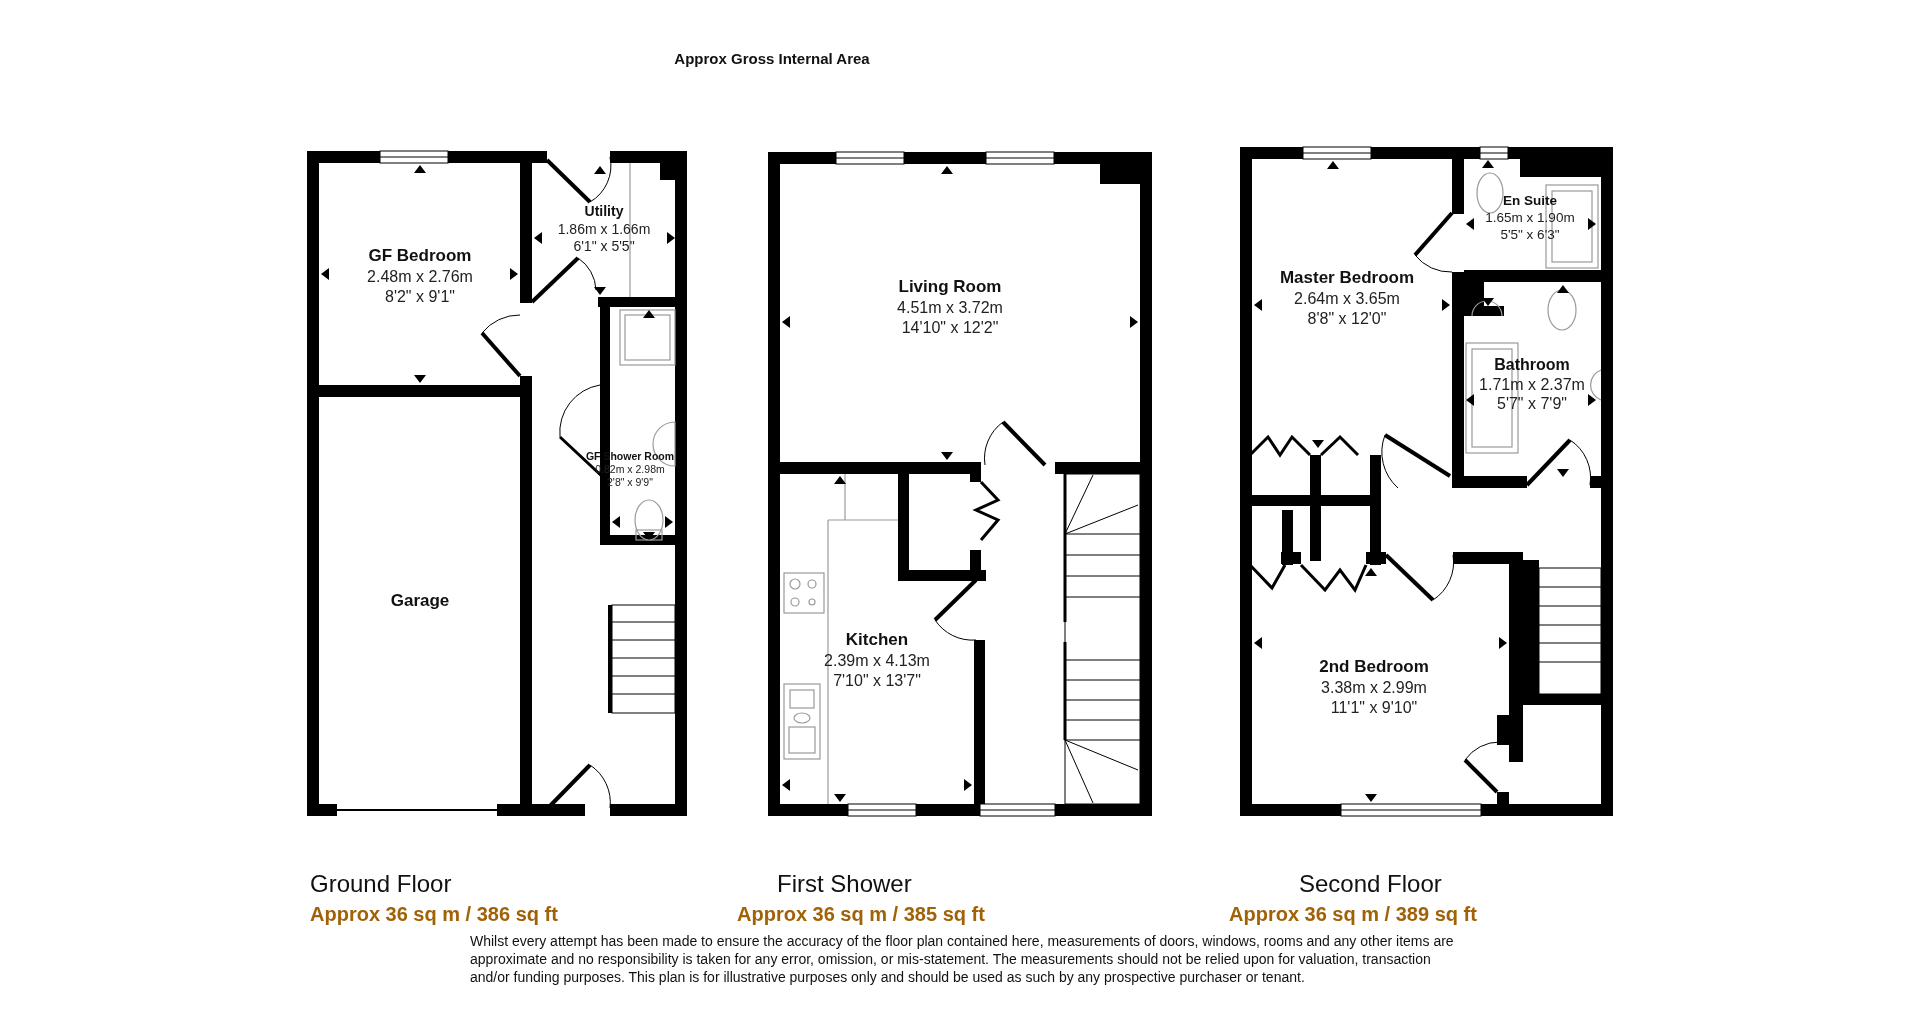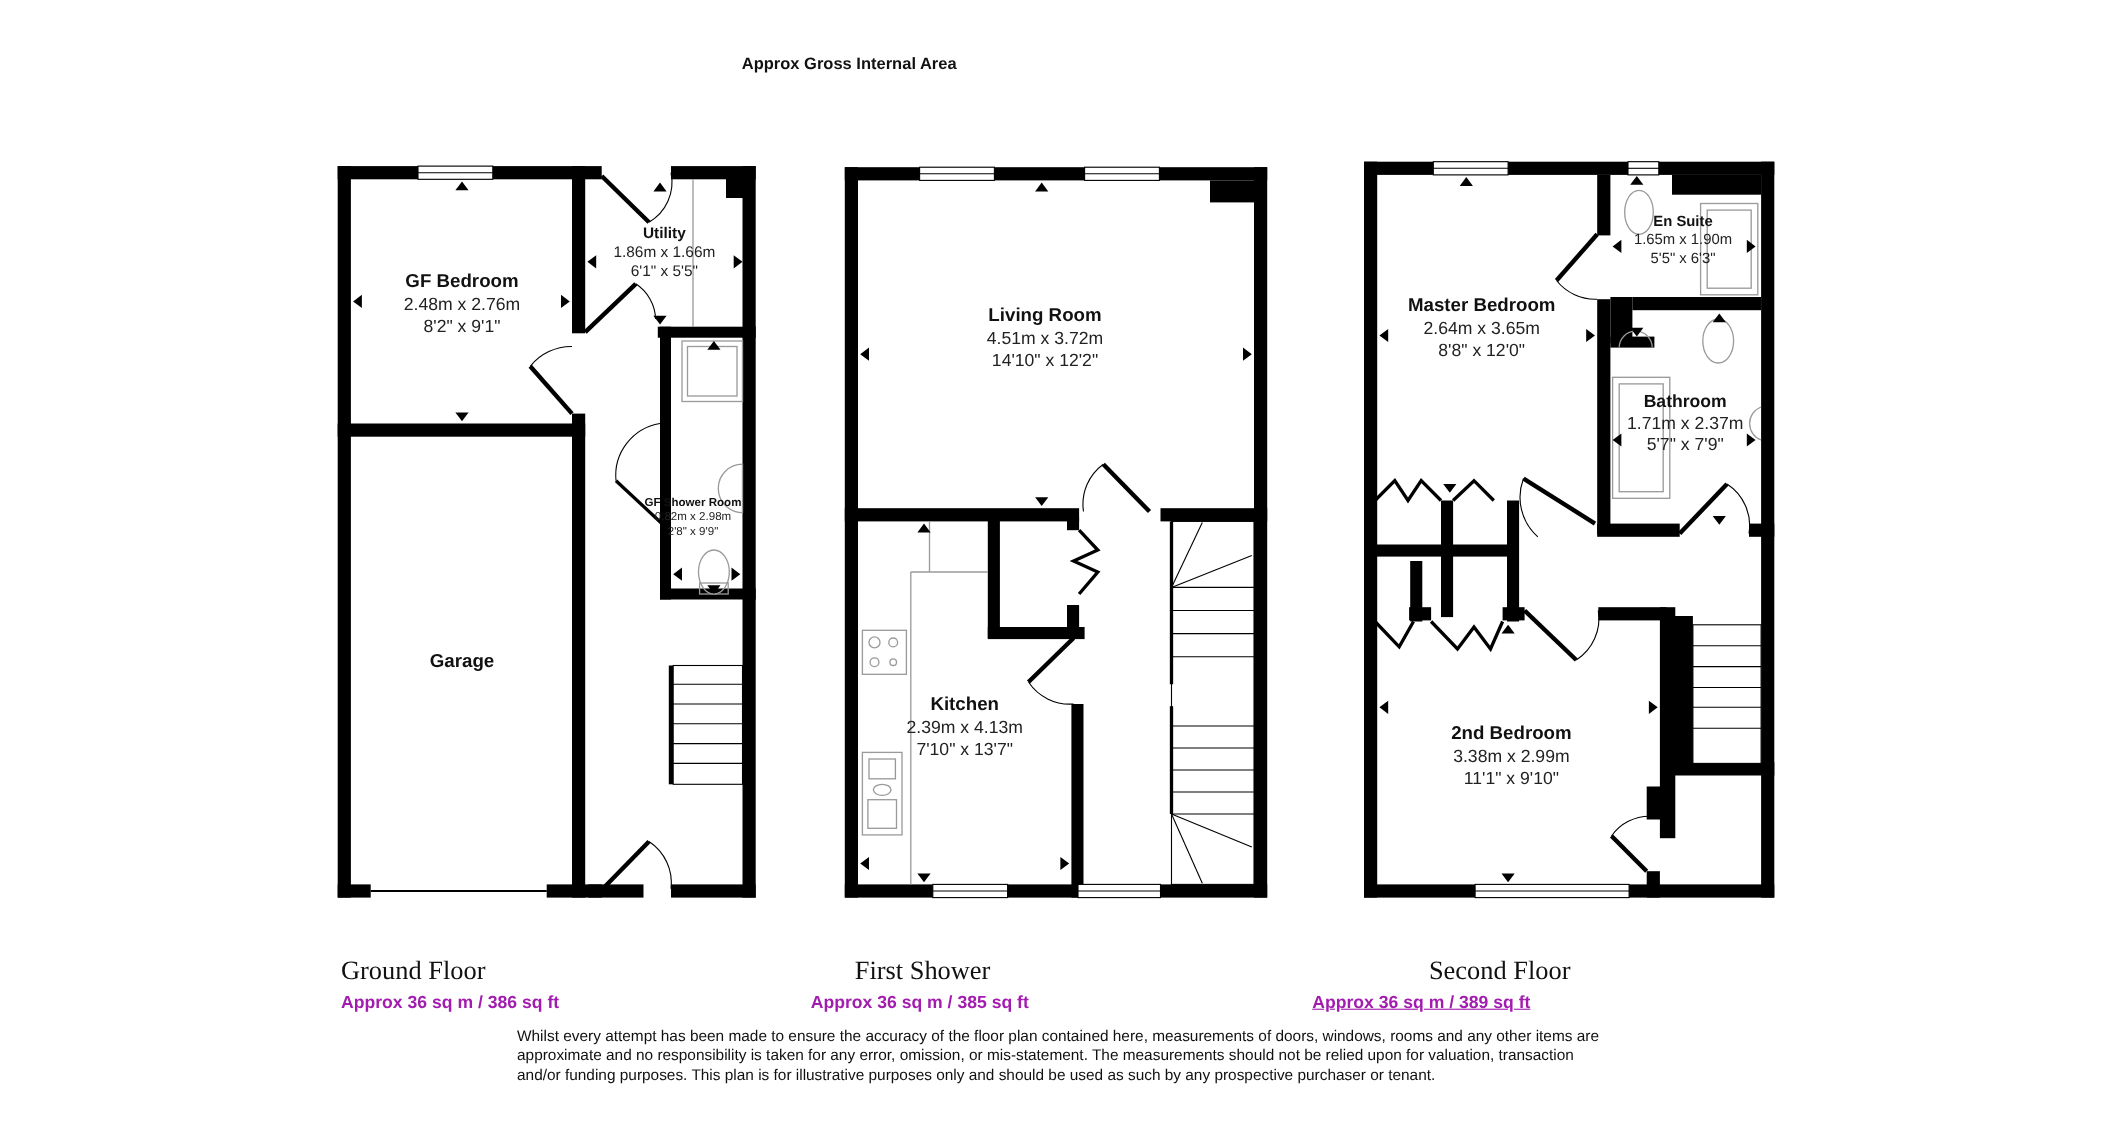--- a/index.html
+++ b/index.html
@@ -1,20 +1,20 @@
 <!DOCTYPE html>
 <html><head>
 <meta charset="utf-8">
 <style>
   html, body { margin: 0; padding: 0; background: #ffffff; }
   body { width: 1920px; height: 1026px; position: relative; overflow: hidden; font-family: "Liberation Sans", sans-serif; color: #111; }
   .gia { position: absolute; left: 0; width: 1544px; top: 49px; text-align: center; font-weight: bold; font-size: 15px; line-height: 19px; color: #111; }
   svg.plans { position: absolute; left: 0; top: 0; }
-  .floor-label { position: absolute; font-size: 24px; color: #111; font-family: Liberation Serif, serif; }
-  .floor-area { position: absolute; font-size: 16px; font-weight: bold; color: #a21caf; }
+  .floor-label { position: absolute; font-size: 24px; color: #111; }
+  .floor-area { position: absolute; font-size: 20px; font-weight: bold; color: #a16207; }
   .disclaimer { position: absolute; left: 470px; width: 1000px; top: 932px; text-align: left; font-size: 14px; line-height: 18px; color: #111; }
   .room-name { font-family: "Liberation Sans", sans-serif; font-weight: bold; fill: #111; }
   .room-dim { font-family: "Liberation Sans", sans-serif; fill: #222; }
 </style>
 </head>
 <body>
 
 <div class="gia">
   <div>Approx Gross Internal Area</div>
 </div>
@@ -333,15 +333,15 @@
   </g>
 </svg>
 
 <div class="floor-label" style="left:310px; top:870px;">Ground Floor</div>
 <div class="floor-area" style="left:310px; top:903px;">Approx 36 sq m / 386 sq ft</div>
 
 <div class="floor-label" style="left:777px; top:870px;">First Shower</div>
 <div class="floor-area" style="left:737px; top:903px;">Approx 36 sq m / 385 sq ft</div>
 
 <div class="floor-label" style="left:1299px; top:870px;">Second Floor</div>
-<div class="floor-area" style="left:1193px; top:903px;text-decoration:underline;">Approx 36 sq m / 389 sq ft</div>
+<div class="floor-area" style="left:1229px; top:903px;">Approx 36 sq m / 389 sq ft</div>
 
 <div class="disclaimer">Whilst every attempt has been made to ensure the accuracy of the floor plan contained here, measurements of doors, windows, rooms and any other items are approximate and no responsibility is taken for any error, omission, or mis-statement. The measurements should not be relied upon for valuation, transaction and/or funding purposes. This plan is for illustrative purposes only and should be used as such by any prospective purchaser or tenant.</div>
 
 </body></html>

